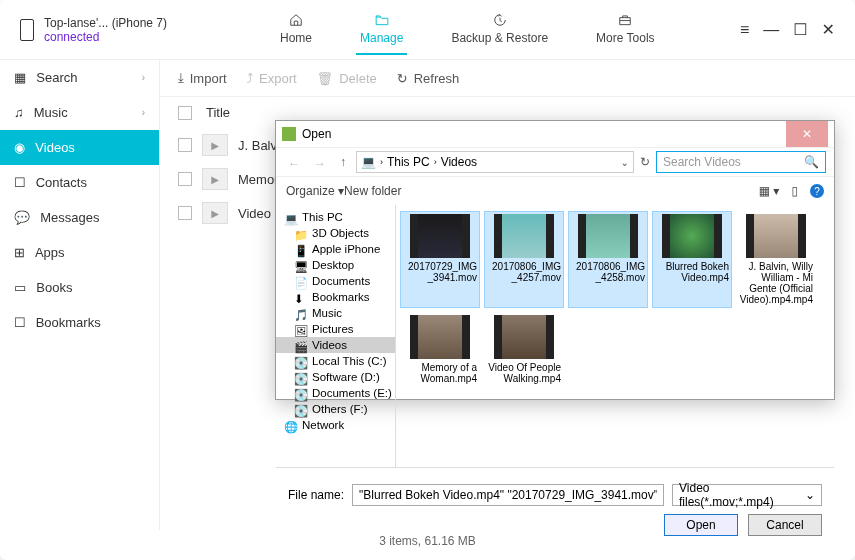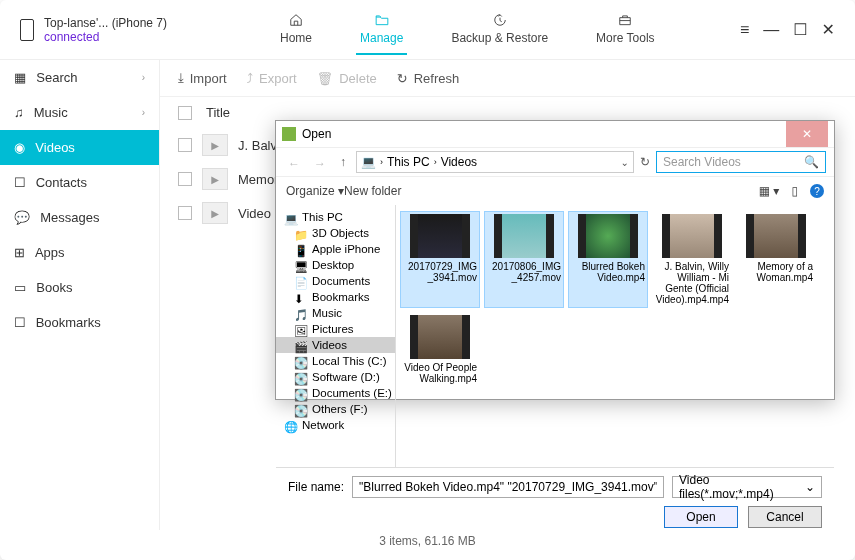--- a/index.html
+++ b/index.html
@@ -51,21 +51,21 @@
 .file{width:80px;display:flex;flex-direction:column;align-items:center;font-size:10px;text-align:right;cursor:pointer;padding:3px;word-break:break-word}
 .file.sel{background:#cce8ff;border:1px solid #99d1ff;padding:2px}
 .thumb{width:60px;height:44px;background:#888;border-left:8px solid #222;border-right:8px solid #222;position:relative;margin-bottom:3px}
 .thumb.t1{background:linear-gradient(#1a1a1a,#2a2a3a)}
 .thumb.t2{background:linear-gradient(#6bb,#9cc)}
 .thumb.t3{background:linear-gradient(#6a9,#8cb)}
 .thumb.t4{background:radial-gradient(#5a5,#253)}
 .thumb.t5{background:linear-gradient(#cba,#987)}
 .thumb.t6{background:linear-gradient(#987,#654)}
 .thumb.t7{background:linear-gradient(#876,#543)}
-.dlg-foot{border-top:1px solid #ddd;padding:8px 12px;display:flex;flex-direction:column;gap:8px;font-size:12px}
+.dlg-foot{border-top:1px solid #ddd;padding:16px 12px;display:flex;flex-direction:column;gap:8px;font-size:12px}
 .fn-row{display:flex;align-items:center;gap:8px}
 .fn-input{flex:1;border:1px solid #aaa;height:22px;padding:0 6px;font-size:12px}
 .ft-select{width:150px;border:1px solid #aaa;height:22px;padding:0 6px;font-size:12px;display:flex;align-items:center;justify-content:space-between}
 .btn-row{display:flex;justify-content:flex-end;gap:10px}
 .dlg-btn{width:74px;height:22px;border:1px solid #888;background:#e8e8e8;font-size:12px;display:flex;align-items:center;justify-content:center;cursor:pointer}
 .dlg-btn.primary{border:1.5px solid #1976d2;background:#eef}
 .ico-sm{width:16px;height:14px}
 svg{display:block}
 </style>
 </head>
@@ -290,20 +290,24 @@
     <div class="files" id="files">
         <div class="file sel">
           <div class="thumb t1"></div>
           <span>20170729_IMG_3941.mov</span>
         </div>
         <div class="file sel">
           <div class="thumb t2"></div>
           <span>20170806_IMG_4257.mov</span>
         </div>
         <div class="file sel">
+          <div class="thumb t3"></div>
+          <span>20170806_IMG_4258.mov</span>
+        </div>
+        <div class="file sel">
           <div class="thumb t4"></div>
           <span>Blurred Bokeh Video.mp4</span>
         </div>
         <div class="file">
           <div class="thumb t5"></div>
           <span>J. Balvin, Willy William - Mi Gente (Official Video).mp4.mp4</span>
         </div>
         <div class="file">
           <div class="thumb t6"></div>
           <span>Memory of a Woman.mp4</span>

